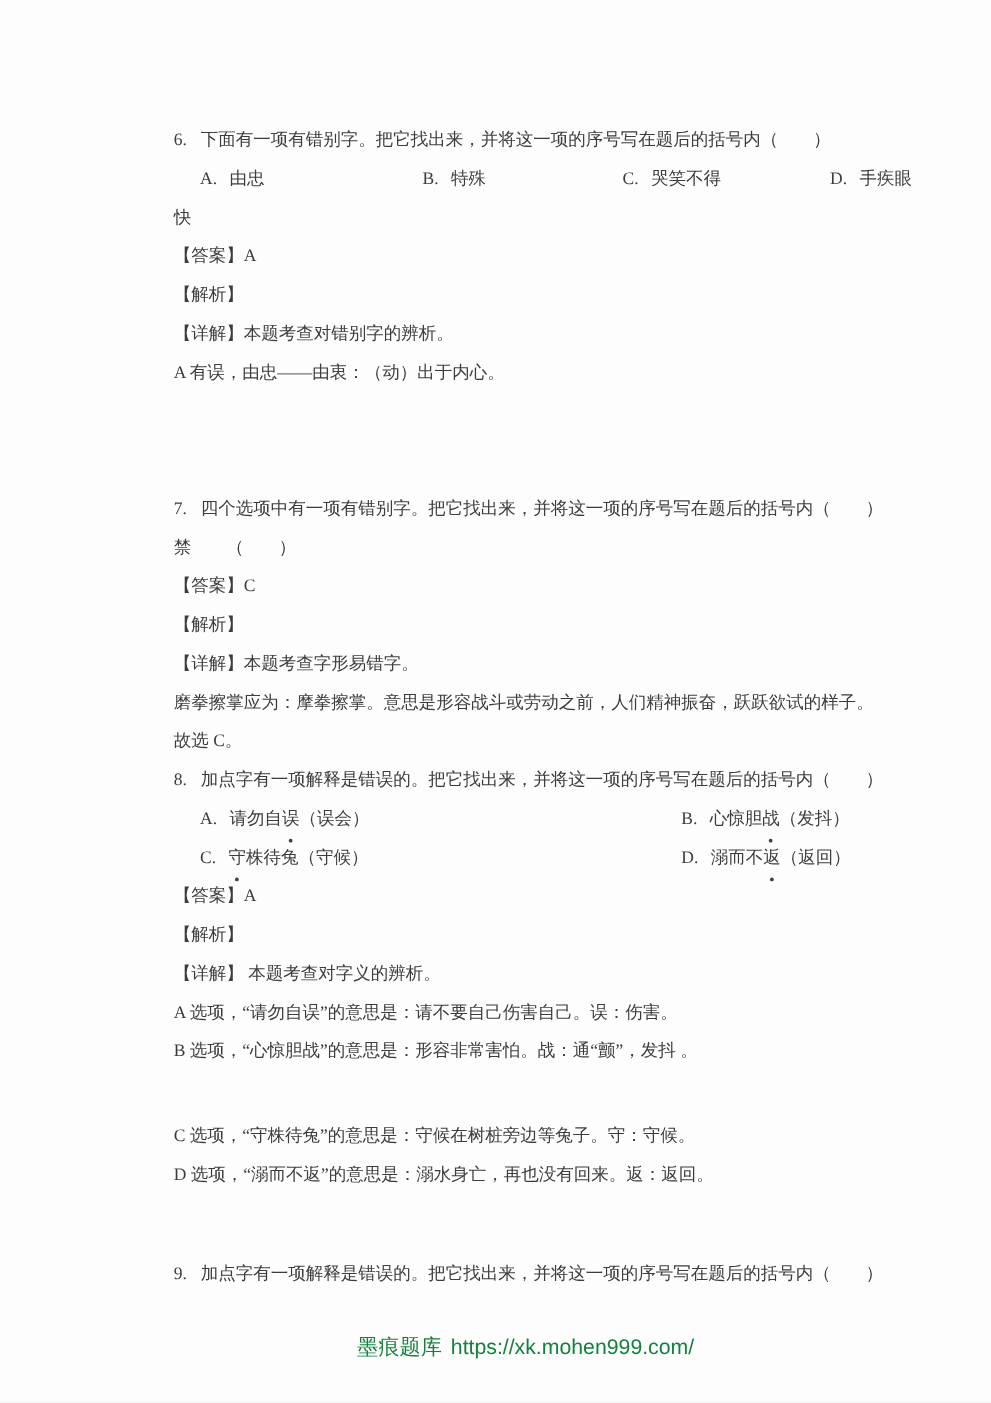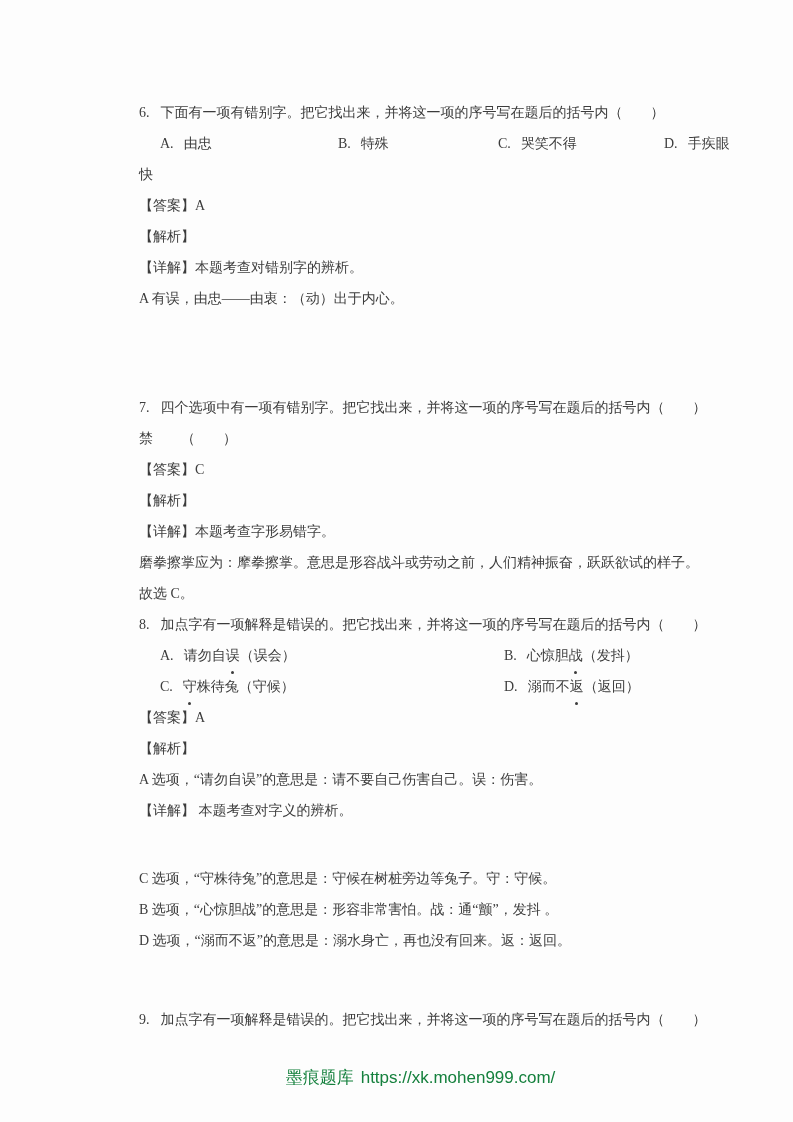--- a/index.html
+++ b/index.html
@@ -18,21 +18,21 @@
   .content { padding: 97px 86px 0 107px; }
   .line {
     margin: 0;
     line-height: 31px;
     white-space: pre-wrap;
   }
   .qnum { margin-right: 11px; }
   .olabel { margin-right: 10px; }
   .opt-row { line-height: 31px; margin-left: 21px; }
   .cols4 { display: grid; grid-template-columns: 178px 160px 166px 1fr; }
-  .cols2 { display: grid; grid-template-columns: 344px 1fr; }
+  .cols2 { display: grid; grid-template-columns: 344px 1fr; gap: 41px; }
   .opt { white-space: pre-wrap; }
   .dotted { position: relative; display: inline-block; }
   .dotted::after {
     content: '';
     position: absolute;
     bottom: -3px;
     left: 50%;
     margin-left: -1.5px;
     width: 3px;
     height: 3px;
@@ -89,24 +89,24 @@
       <div class="opt-row cols2">
         <span class="opt"><span class="olabel">A.</span><span>请勿自</span><span class="dotted">误</span><span>（误会）</span></span>
         <span class="opt"><span class="olabel">B.</span><span>心惊胆</span><span class="dotted">战</span><span>（发抖）</span></span>
       </div>
       <div class="opt-row cols2">
         <span class="opt"><span class="olabel">C.</span><span></span><span class="dotted">守</span><span>株待兔（守候）</span></span>
         <span class="opt"><span class="olabel">D.</span><span>溺而不</span><span class="dotted">返</span><span>（返回）</span></span>
       </div>
       <p class="line"><span>【答案】</span><span>A</span></p>
       <p class="line">【解析】</p>
+      <p class="line">【详解】 本题考查对字义的辨析。</p>
       <p class="line">A 选项，“请勿自误”的意思是：请不要自己伤害自己。误：伤害。</p>
-      <p class="line">【详解】 本题考查对字义的辨析。</p>
+      <p class="line">B 选项，“心惊胆战”的意思是：形容非常害怕。战：通“颤”，发抖 。</p>
       <p class="line gap-before">C 选项，“守株待兔”的意思是：守候在树桩旁边等兔子。守：守候。</p>
-      <p class="line">B 选项，“心惊胆战”的意思是：形容非常害怕。战：通“颤”，发抖 。</p>
       <p class="line">D 选项，“溺而不返”的意思是：溺水身亡，再也没有回来。返：返回。</p>
     </section>
 
     <section class="q9">
       <p class="line"><span class="qnum">9.</span><span>加点字有一项解释是错误的。把它找出来，并将这一项的序号写在题后的括号内（　　）</span></p>
     </section>
 
   </main>
 
   <footer class="footer">

